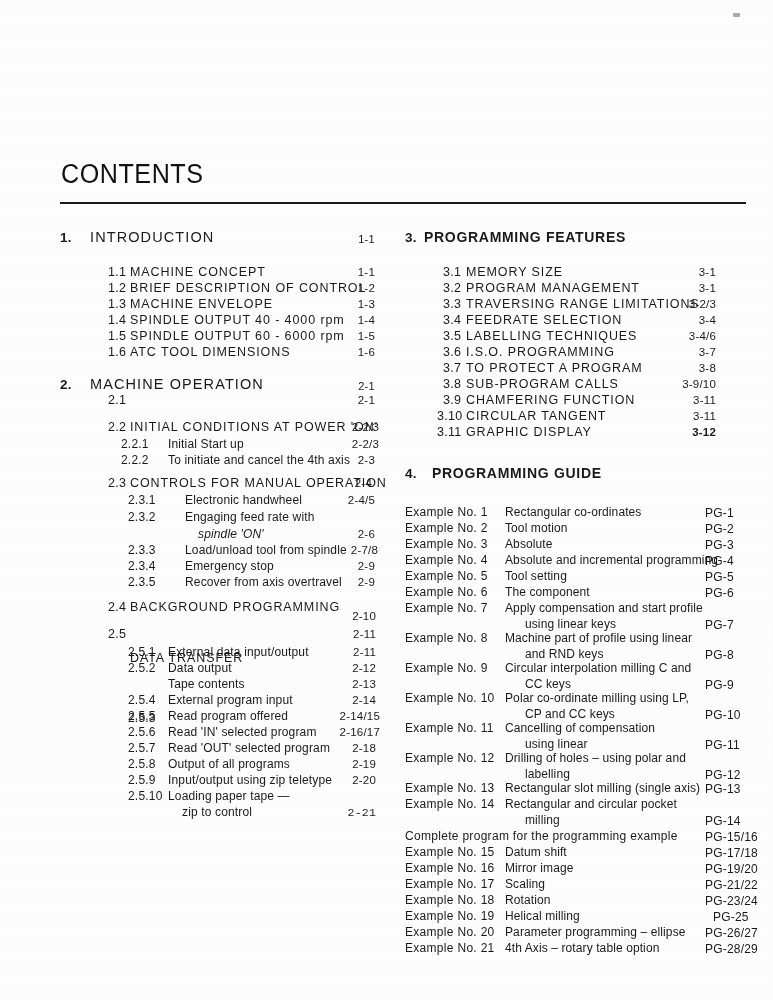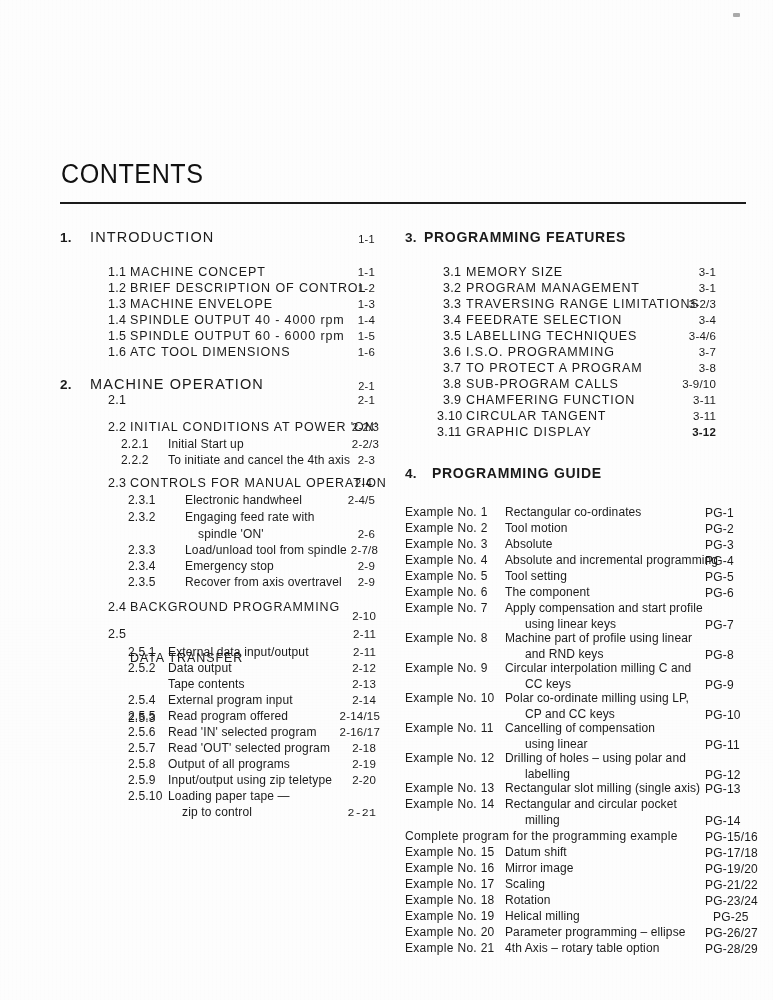--- a/index.html
+++ b/index.html
@@ -184,21 +184,21 @@
     <div class="txt l3-txt" style="left: 168px; top: 453px;">To initiate and cancel the 4th axis</div>
     <div class="pg l3-pg" style="right: 398px; top: 454px; text-align: right;">2-3</div>
     <div class="num l2-num" style="left: 108px; top: 476px;">2.3</div>
     <div class="txt l2-txt" style="left: 130px; top: 476px;">CONTROLS FOR MANUAL OPERATION</div>
     <div class="pg l2-pg" style="right: 401px; top: 477px; text-align: right;">2-4</div>
     <div class="num l3-num" style="left: 128px; top: 493px;">2.3.1</div>
     <div class="txt l3-txt" style="left: 185px; top: 493px;">Electronic handwheel</div>
     <div class="pg l3-pg" style="right: 398px; top: 494px; text-align: right;">2-4/5</div>
     <div class="num l3-num" style="left: 128px; top: 510px;">2.3.2</div>
     <div class="txt l3-txt" style="left: 185px; top: 510px;">Engaging feed rate with</div>
-    <div class="txt l3-txt" style="left: 198px; top: 527px;">spindle 'ON'</div>
+    <div class="txt l3-txt" style="left: 198px; top: 527px; font-style: italic;">spindle 'ON'</div>
     <div class="pg l3-pg" style="right: 398px; top: 528px; text-align: right;">2-6</div>
     <div class="num l3-num" style="left: 128px; top: 543px;">2.3.3</div>
     <div class="txt l3-txt" style="left: 185px; top: 543px;">Load/unload tool from spindle</div>
     <div class="pg l3-pg" style="right: 395px; top: 544px; text-align: left;">2-7/8</div>
     <div class="num l3-num" style="left: 128px; top: 559px;">2.3.4</div>
     <div class="txt l3-txt" style="left: 185px; top: 559px;">Emergency stop</div>
     <div class="pg l3-pg" style="right: 398px; top: 560px; text-align: right;">2-9</div>
     <div class="num l3-num" style="left: 128px; top: 575px;">2.3.5</div>
     <div class="txt l3-txt" style="left: 185px; top: 575px;">Recover from axis overtravel</div>
     <div class="pg l3-pg" style="right: 398px; top: 576px; text-align: right;">2-9</div>

